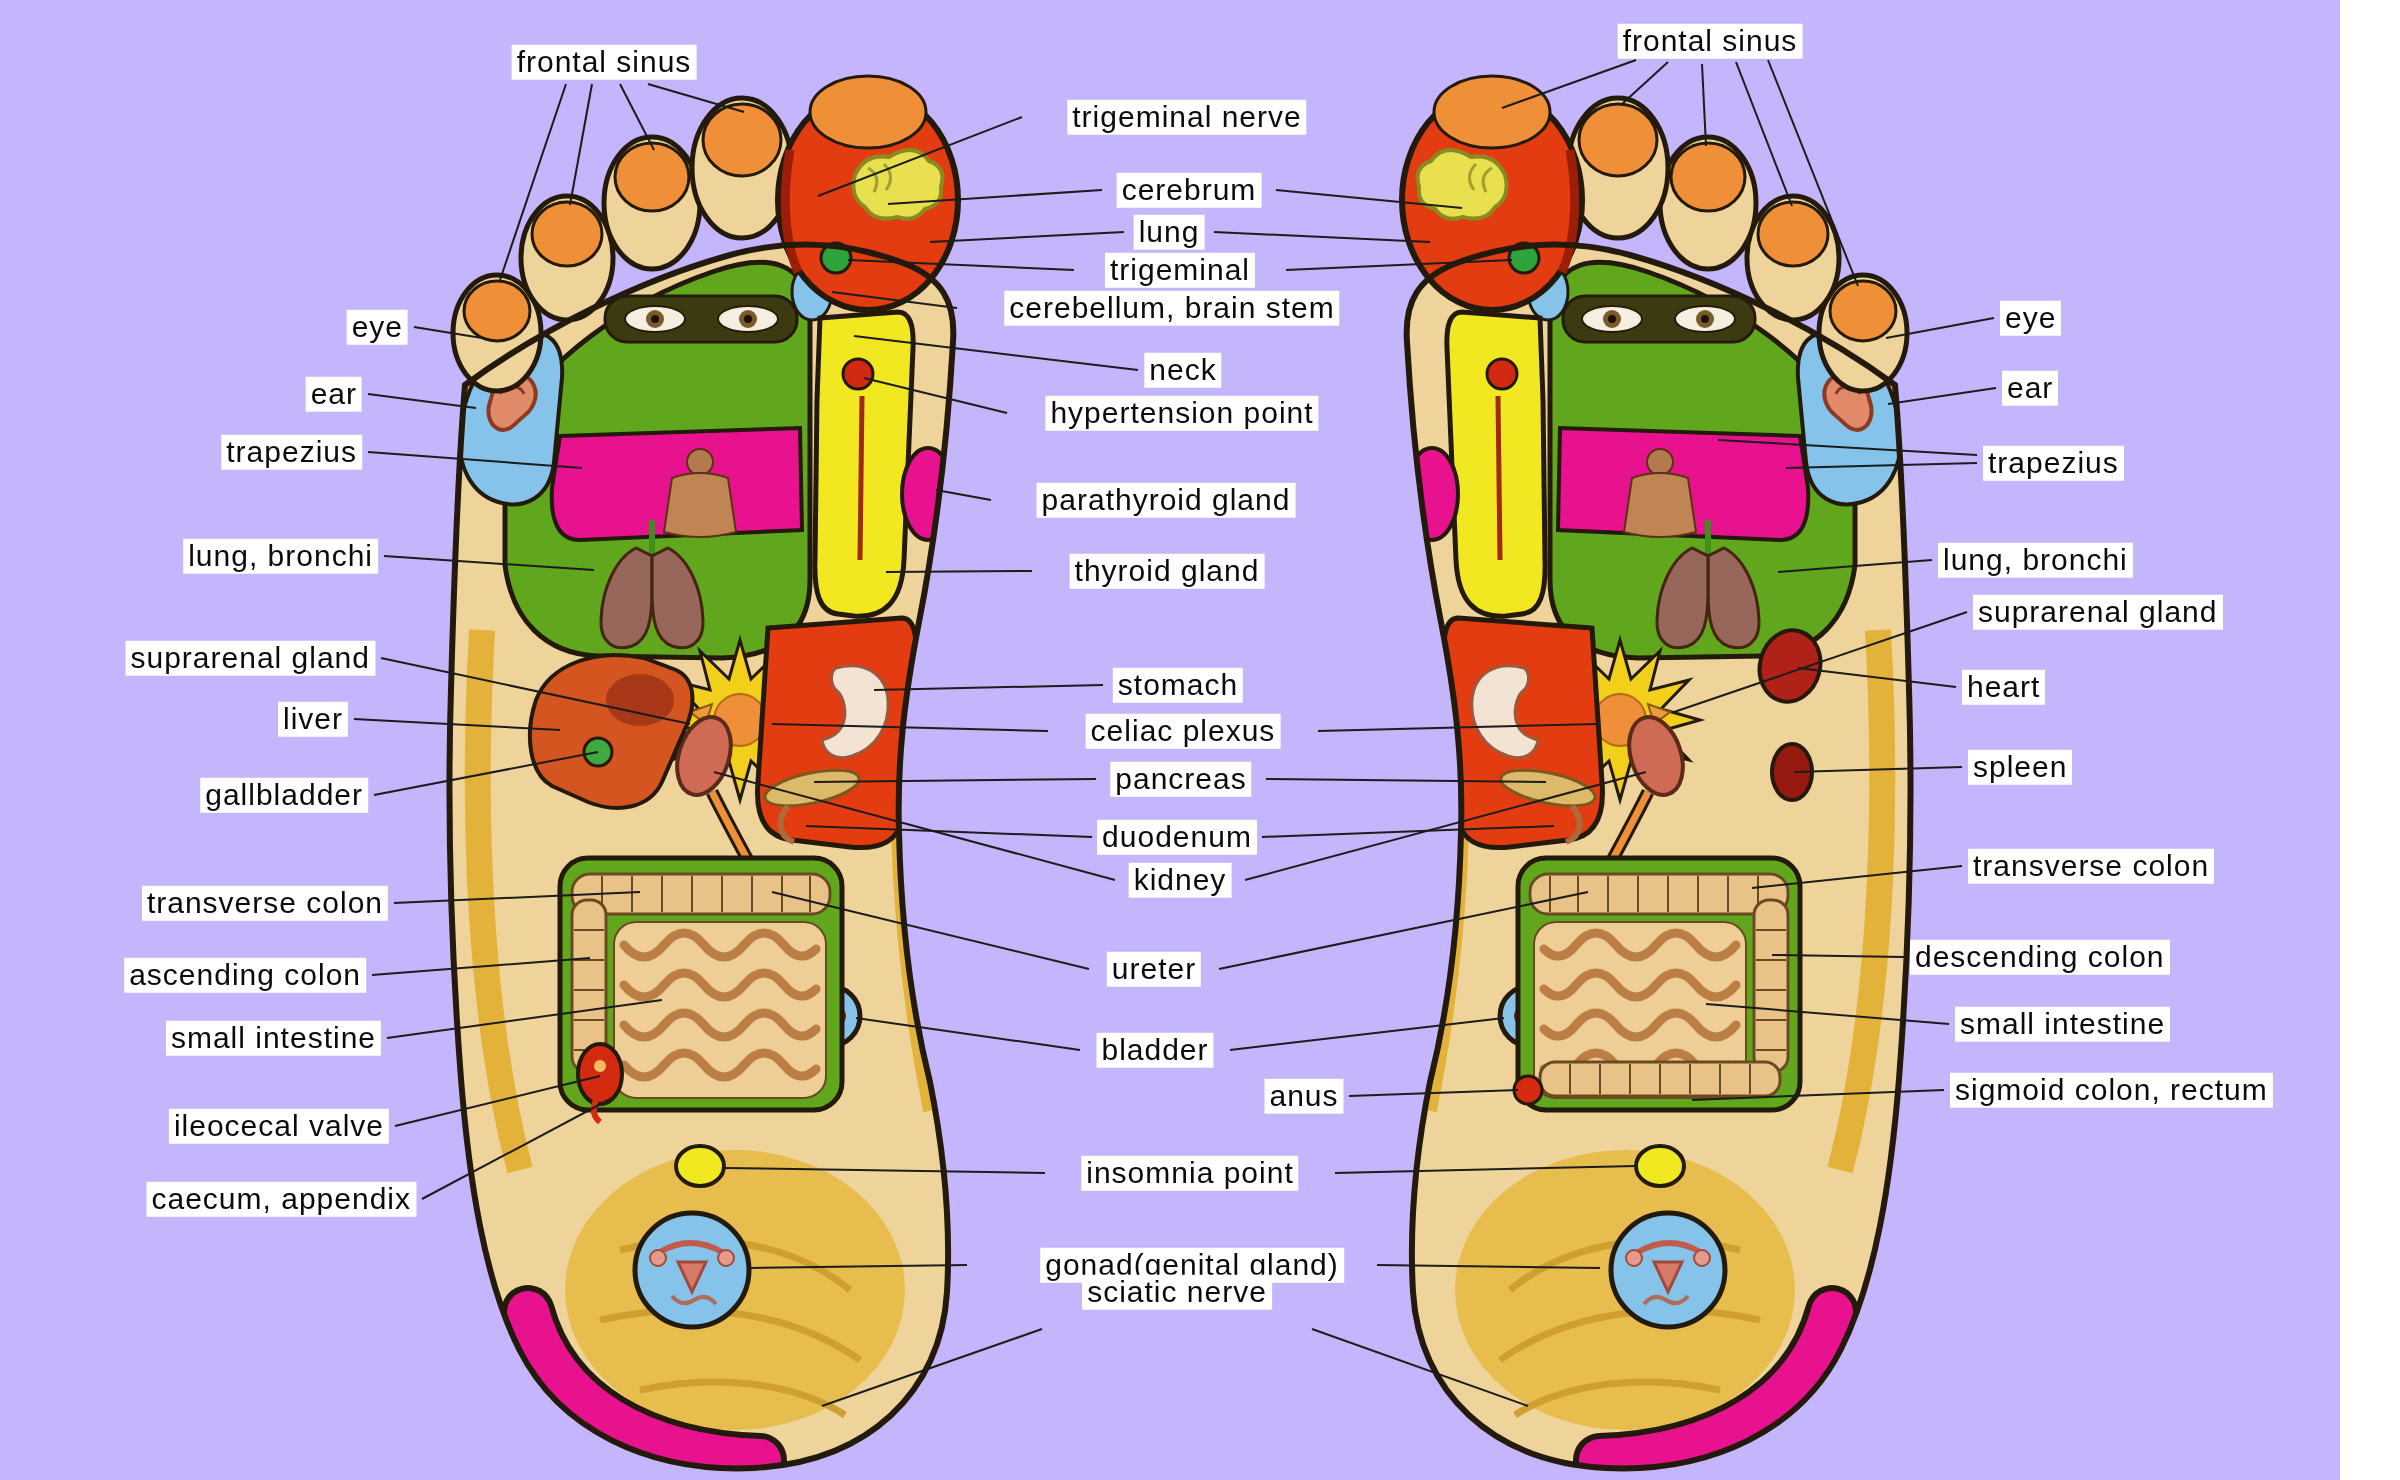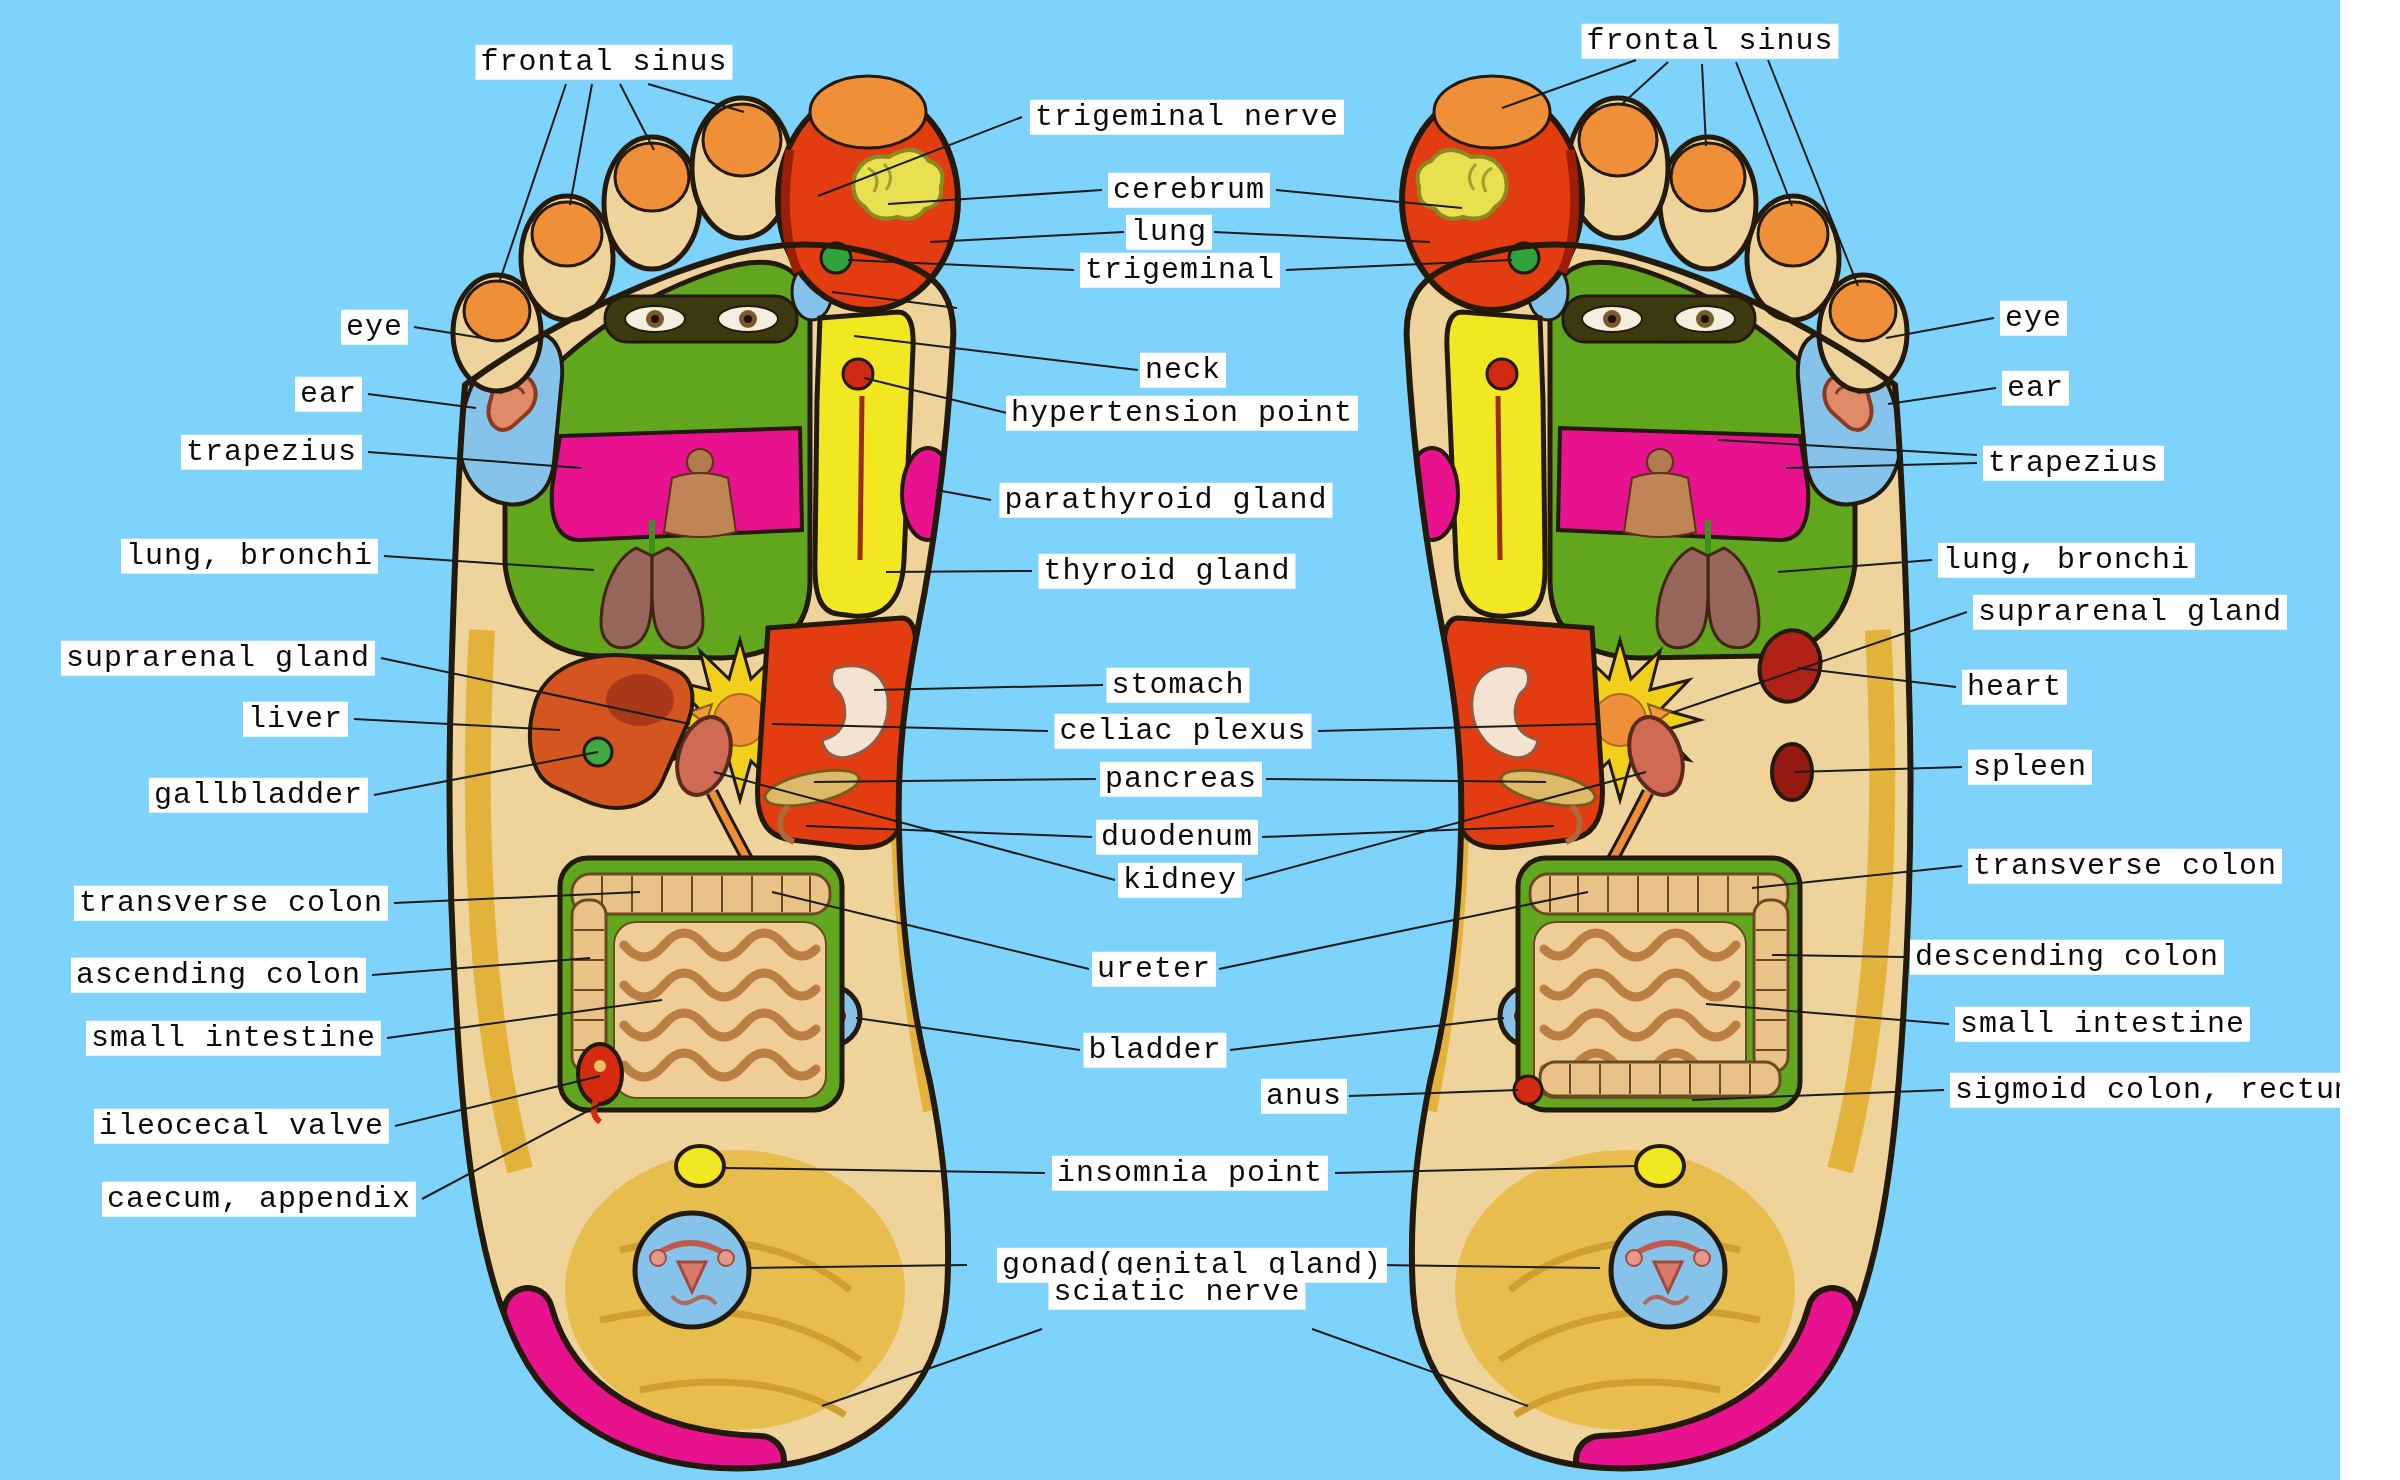--- a/index.html
+++ b/index.html
@@ -1,18 +1,18 @@
 <!DOCTYPE html>
 <html><head>
 <meta charset="utf-8">
 <title>Foot Reflexology Chart</title>
 <style>
   html,body{margin:0;padding:0;background:#fff;}
-  .stage{position:relative;width:2340px;height:1480px;background:#7dd3fc;overflow:hidden;
-         font-family:Liberation Mono, monospace;}
+  .stage{position:relative;width:2340px;height:1480px;background:#c4b5fd;overflow:hidden;
+         font-family:Liberation Sans, sans-serif;}
   svg.art{position:absolute;left:0;top:0;z-index:1;}
   .lbl{position:absolute;z-index:2;font-size:30px;letter-spacing:1px;color:#0b0b0b;
        background:#ffffff;padding:0 5px;white-space:nowrap;line-height:1.15;}
   .lbl-c{transform:translate(-50%,-50%);}
   .lbl-r{transform:translate(-100%,-50%);}
   .lbl-l{transform:translate(0,-50%);}
 </style>
 </head>
 <body>
 
@@ -271,20 +271,21 @@
 <div class="lbl lbl-r" style="left:388px;top:903px">transverse colon</div>
 <div class="lbl lbl-r" style="left:366px;top:975px">ascending colon</div>
 <div class="lbl lbl-r" style="left:381px;top:1038px">small intestine</div>
 <div class="lbl lbl-r" style="left:389px;top:1126px">ileocecal valve</div>
 <div class="lbl lbl-r" style="left:416px;top:1199px">caecum, appendix</div>
 
 <div class="lbl lbl-c" style="left:1187px;top:117px">trigeminal nerve</div>
 <div class="lbl lbl-c" style="left:1189px;top:190px">cerebrum</div>
 <div class="lbl lbl-c" style="left:1169px;top:232px">lung</div>
 <div class="lbl lbl-c" style="left:1180px;top:270px">trigeminal</div>
+<div class="lbl lbl-c" style="left:1172px;top:308px">cerebellum, brain stem</div>
 <div class="lbl lbl-c" style="left:1183px;top:370px">neck</div>
 <div class="lbl lbl-c" style="left:1182px;top:413px">hypertension point</div>
 <div class="lbl lbl-c" style="left:1166px;top:500px">parathyroid gland</div>
 <div class="lbl lbl-c" style="left:1167px;top:571px">thyroid gland</div>
 <div class="lbl lbl-c" style="left:1178px;top:685px">stomach</div>
 <div class="lbl lbl-c" style="left:1183px;top:731px">celiac plexus</div>
 <div class="lbl lbl-c" style="left:1181px;top:779px">pancreas</div>
 <div class="lbl lbl-c" style="left:1177px;top:837px">duodenum</div>
 <div class="lbl lbl-c" style="left:1180px;top:880px">kidney</div>
 <div class="lbl lbl-c" style="left:1154px;top:969px">ureter</div>

